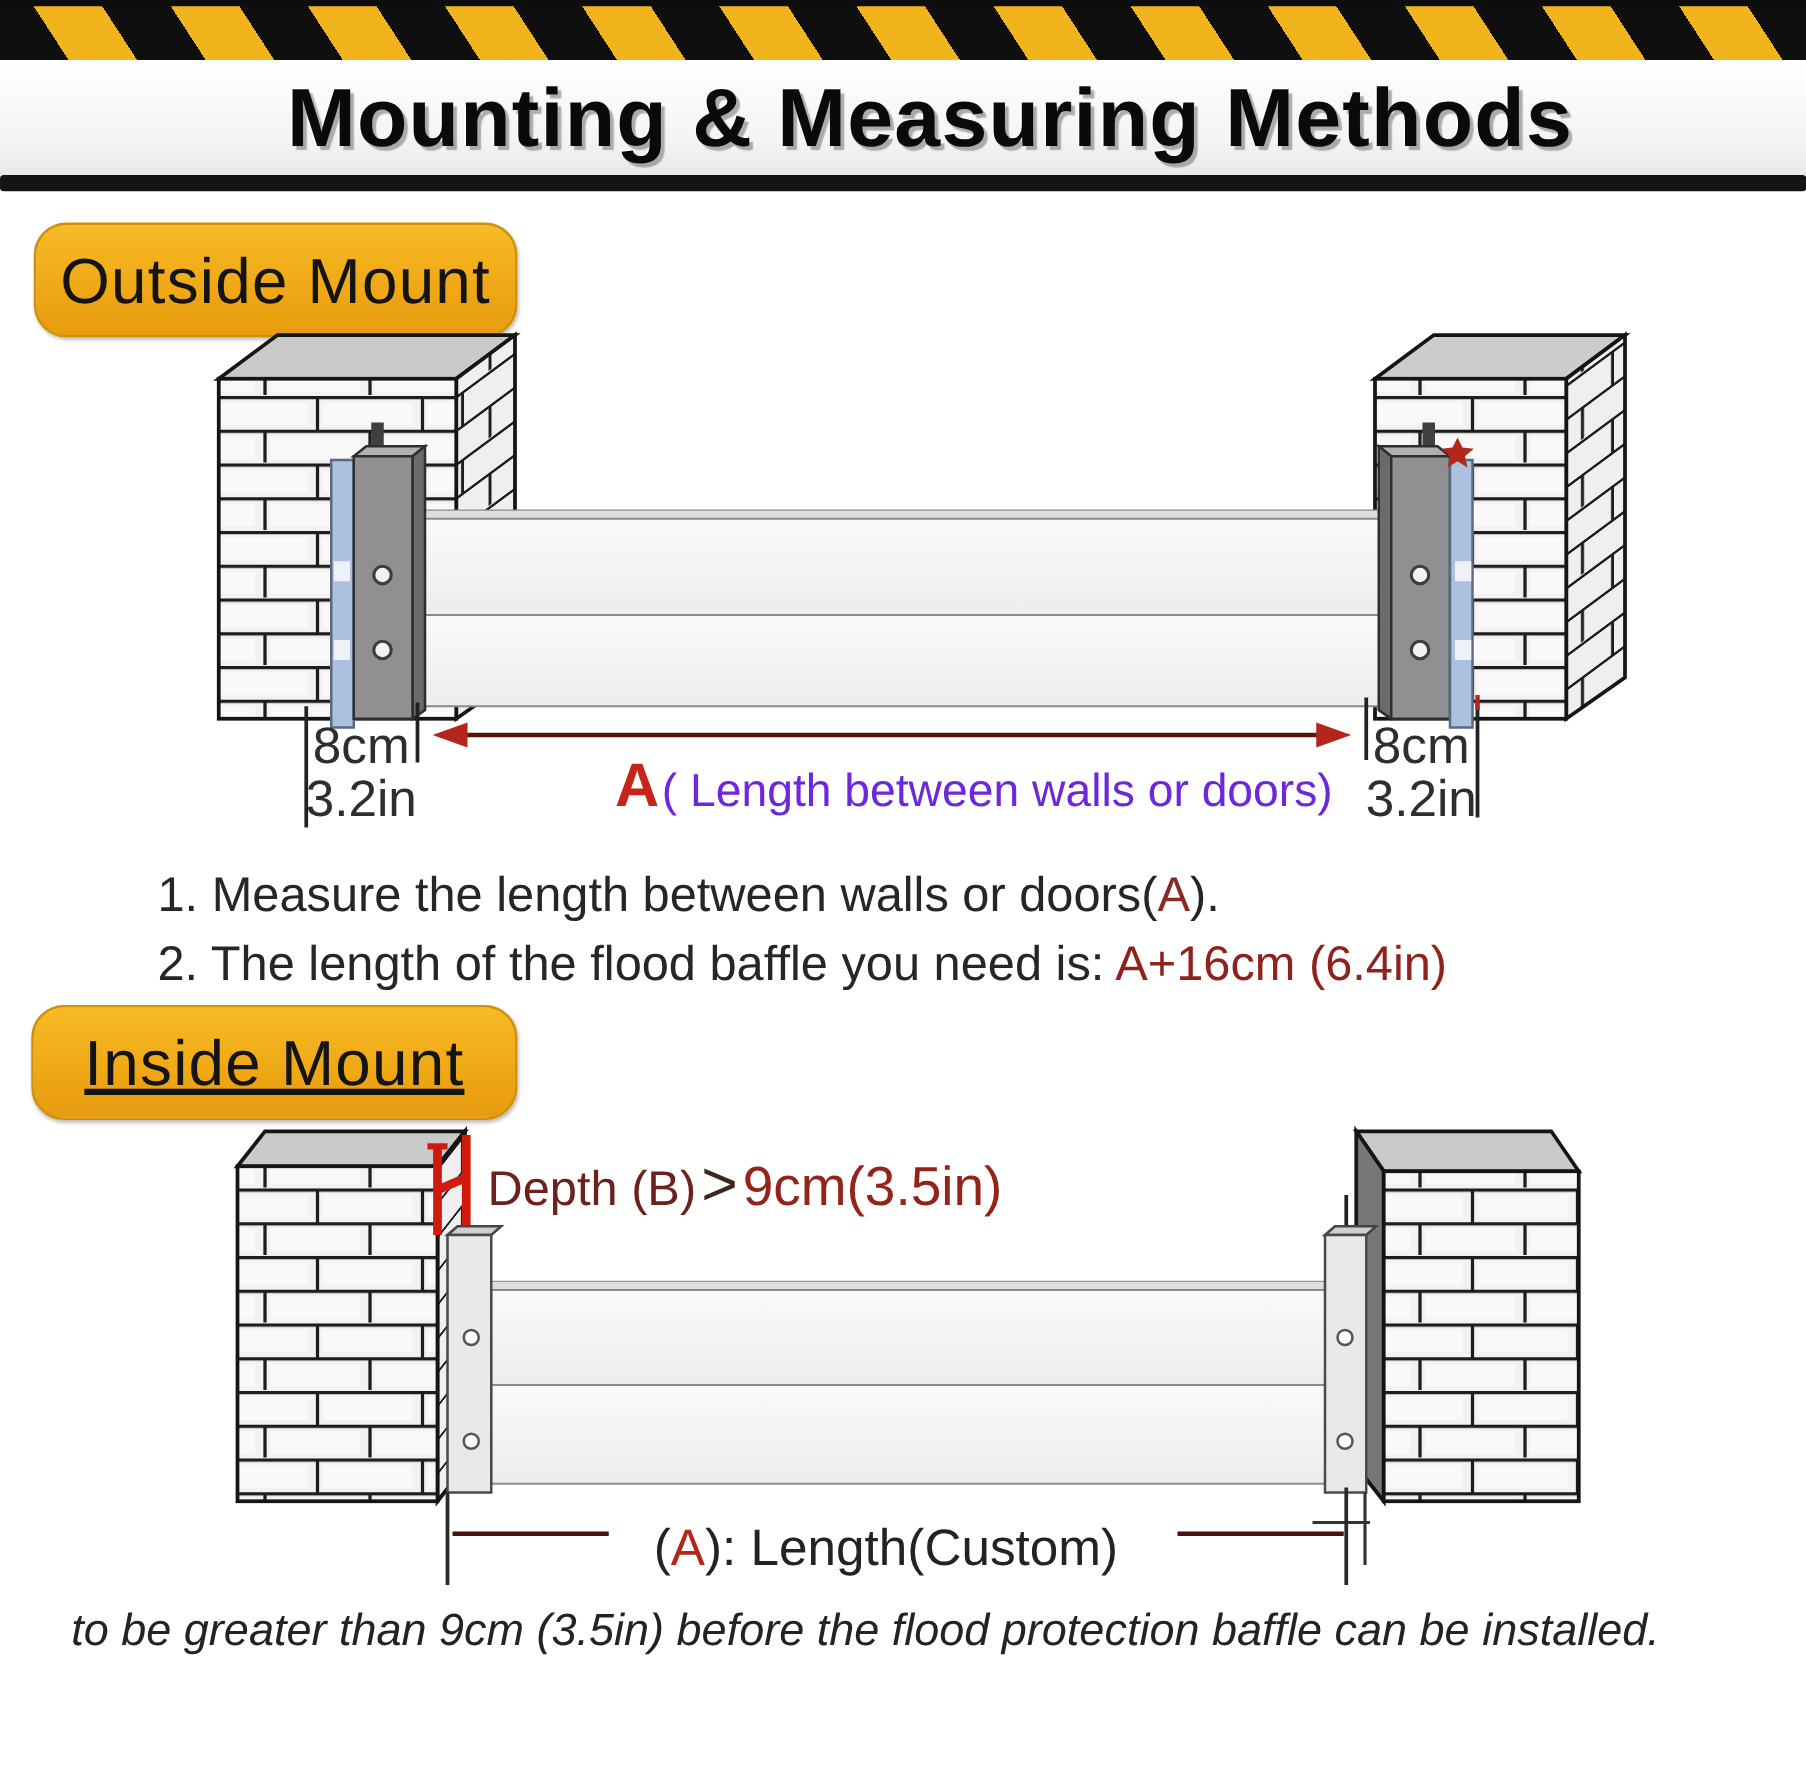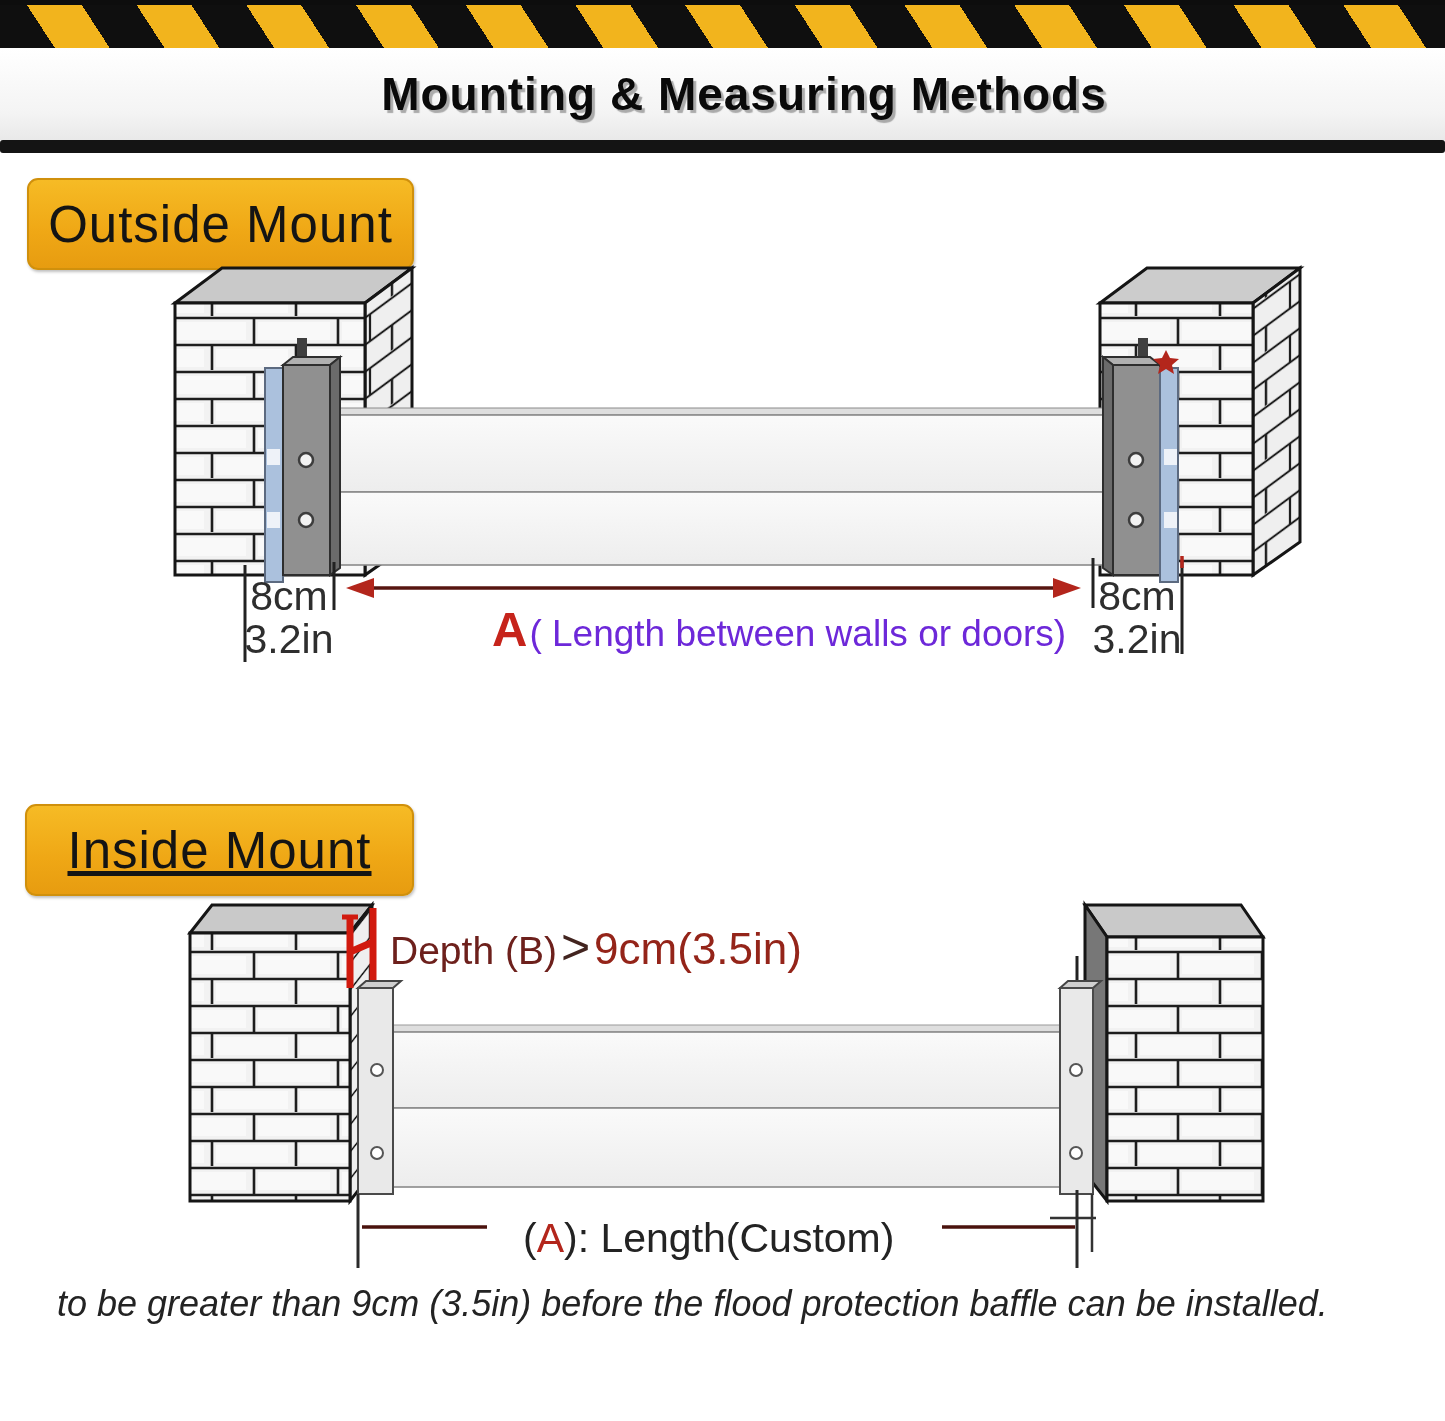--- a/index.html
+++ b/index.html
@@ -13,30 +13,30 @@
   .stripes{
     left:0;top:5px;width:1445px;height:43px;
     background:repeating-linear-gradient(57deg,#0f0f0f 0 46px,#f2b41d 46px 92px);
   }
   .titleband{
     left:0;top:48px;width:1445px;height:92px;
     background:linear-gradient(180deg,#ffffff 0%,#f4f4f4 70%,#e9e9e9 100%);
     display:flex;align-items:center;justify-content:center;
   }
   .title{
-    font-size:46px;font-weight:700;letter-spacing:1px;color:#0a0a0a;
+    font-size:66px;font-weight:700;letter-spacing:1px;color:#0a0a0a;
     text-shadow:3px 3px 1px rgba(110,110,110,.55), -1px -1px 0 #ffffff;
     white-space:nowrap;
     margin-left:43px;
   }
   .divider{left:0;top:140px;width:1445px;height:13px;background:#141414;border-radius:3px;}
   
   .badge{
     background:linear-gradient(180deg,#f6bb25 0%,#efa715 60%,#e79c10 100%);
-    border:2px solid #d0900c;border-radius:11px;
+    border:2px solid #d0900c;border-radius:26px;
     display:flex;align-items:center;justify-content:center;
     color:#141414;font-size:51px;letter-spacing:1px;
     box-shadow:1px 2px 3px rgba(0,0,0,.25);
   }
   .badge-outside{left:27px;top:178px;width:383px;height:88px;}
   .badge-inside{left:25px;top:804px;width:385px;height:88px;text-decoration:underline;}
   
   .dimtxt{font-size:41px;color:#2e2e2e;text-align:center;white-space:nowrap;}
   .spanlabel{display:flex;align-items:baseline;white-space:nowrap;}
   .spanlabel .bigA{font-size:49px;font-weight:700;color:#c6241b;margin-right:2px;}
@@ -143,20 +143,24 @@
 
   <div class="abs dimtxt" style="left:243px;top:573px;width:92px;">8cm</div>
   <div class="abs dimtxt" style="left:243px;top:616px;width:92px;">3.2in</div>
   <div class="abs dimtxt" style="left:1090px;top:573px;width:94px;">8cm</div>
   <div class="abs dimtxt" style="left:1090px;top:616px;width:94px;">3.2in</div>
   <div class="abs spanlabel" style="left:492px;top:601px;">
     <span class="bigA">A</span>
     <span class="rest">( Length between walls or doors)</span>
   </div>
 
+  <div class="abs steps steps-outside">
+    <p><span>1. Measure the length between walls or doors(</span><span class="em-dark">A</span><span>).</span></p>
+    <p><span>2. The length of the flood baffle you need is: </span><span class="em-red">A+16cm (6.4in)</span></p>
+  </div>
 
   <div class="abs badge badge-inside">
     <span>Inside Mount</span>
   </div>
 
   <svg class="abs" style="left:0;top:896px;" width="1445" height="382" viewBox="0 0 1445 382">
     <defs>
       <pattern id="brickS2" width="46" height="54" patternUnits="userSpaceOnUse" patternTransform="skewY(-52)">
         <rect width="46" height="54" fill="#efefef"></rect>
         <path d="M0 2 H46 M0 29 H46" stroke="#1d1d1d" stroke-width="2.4" fill="none"></path>

